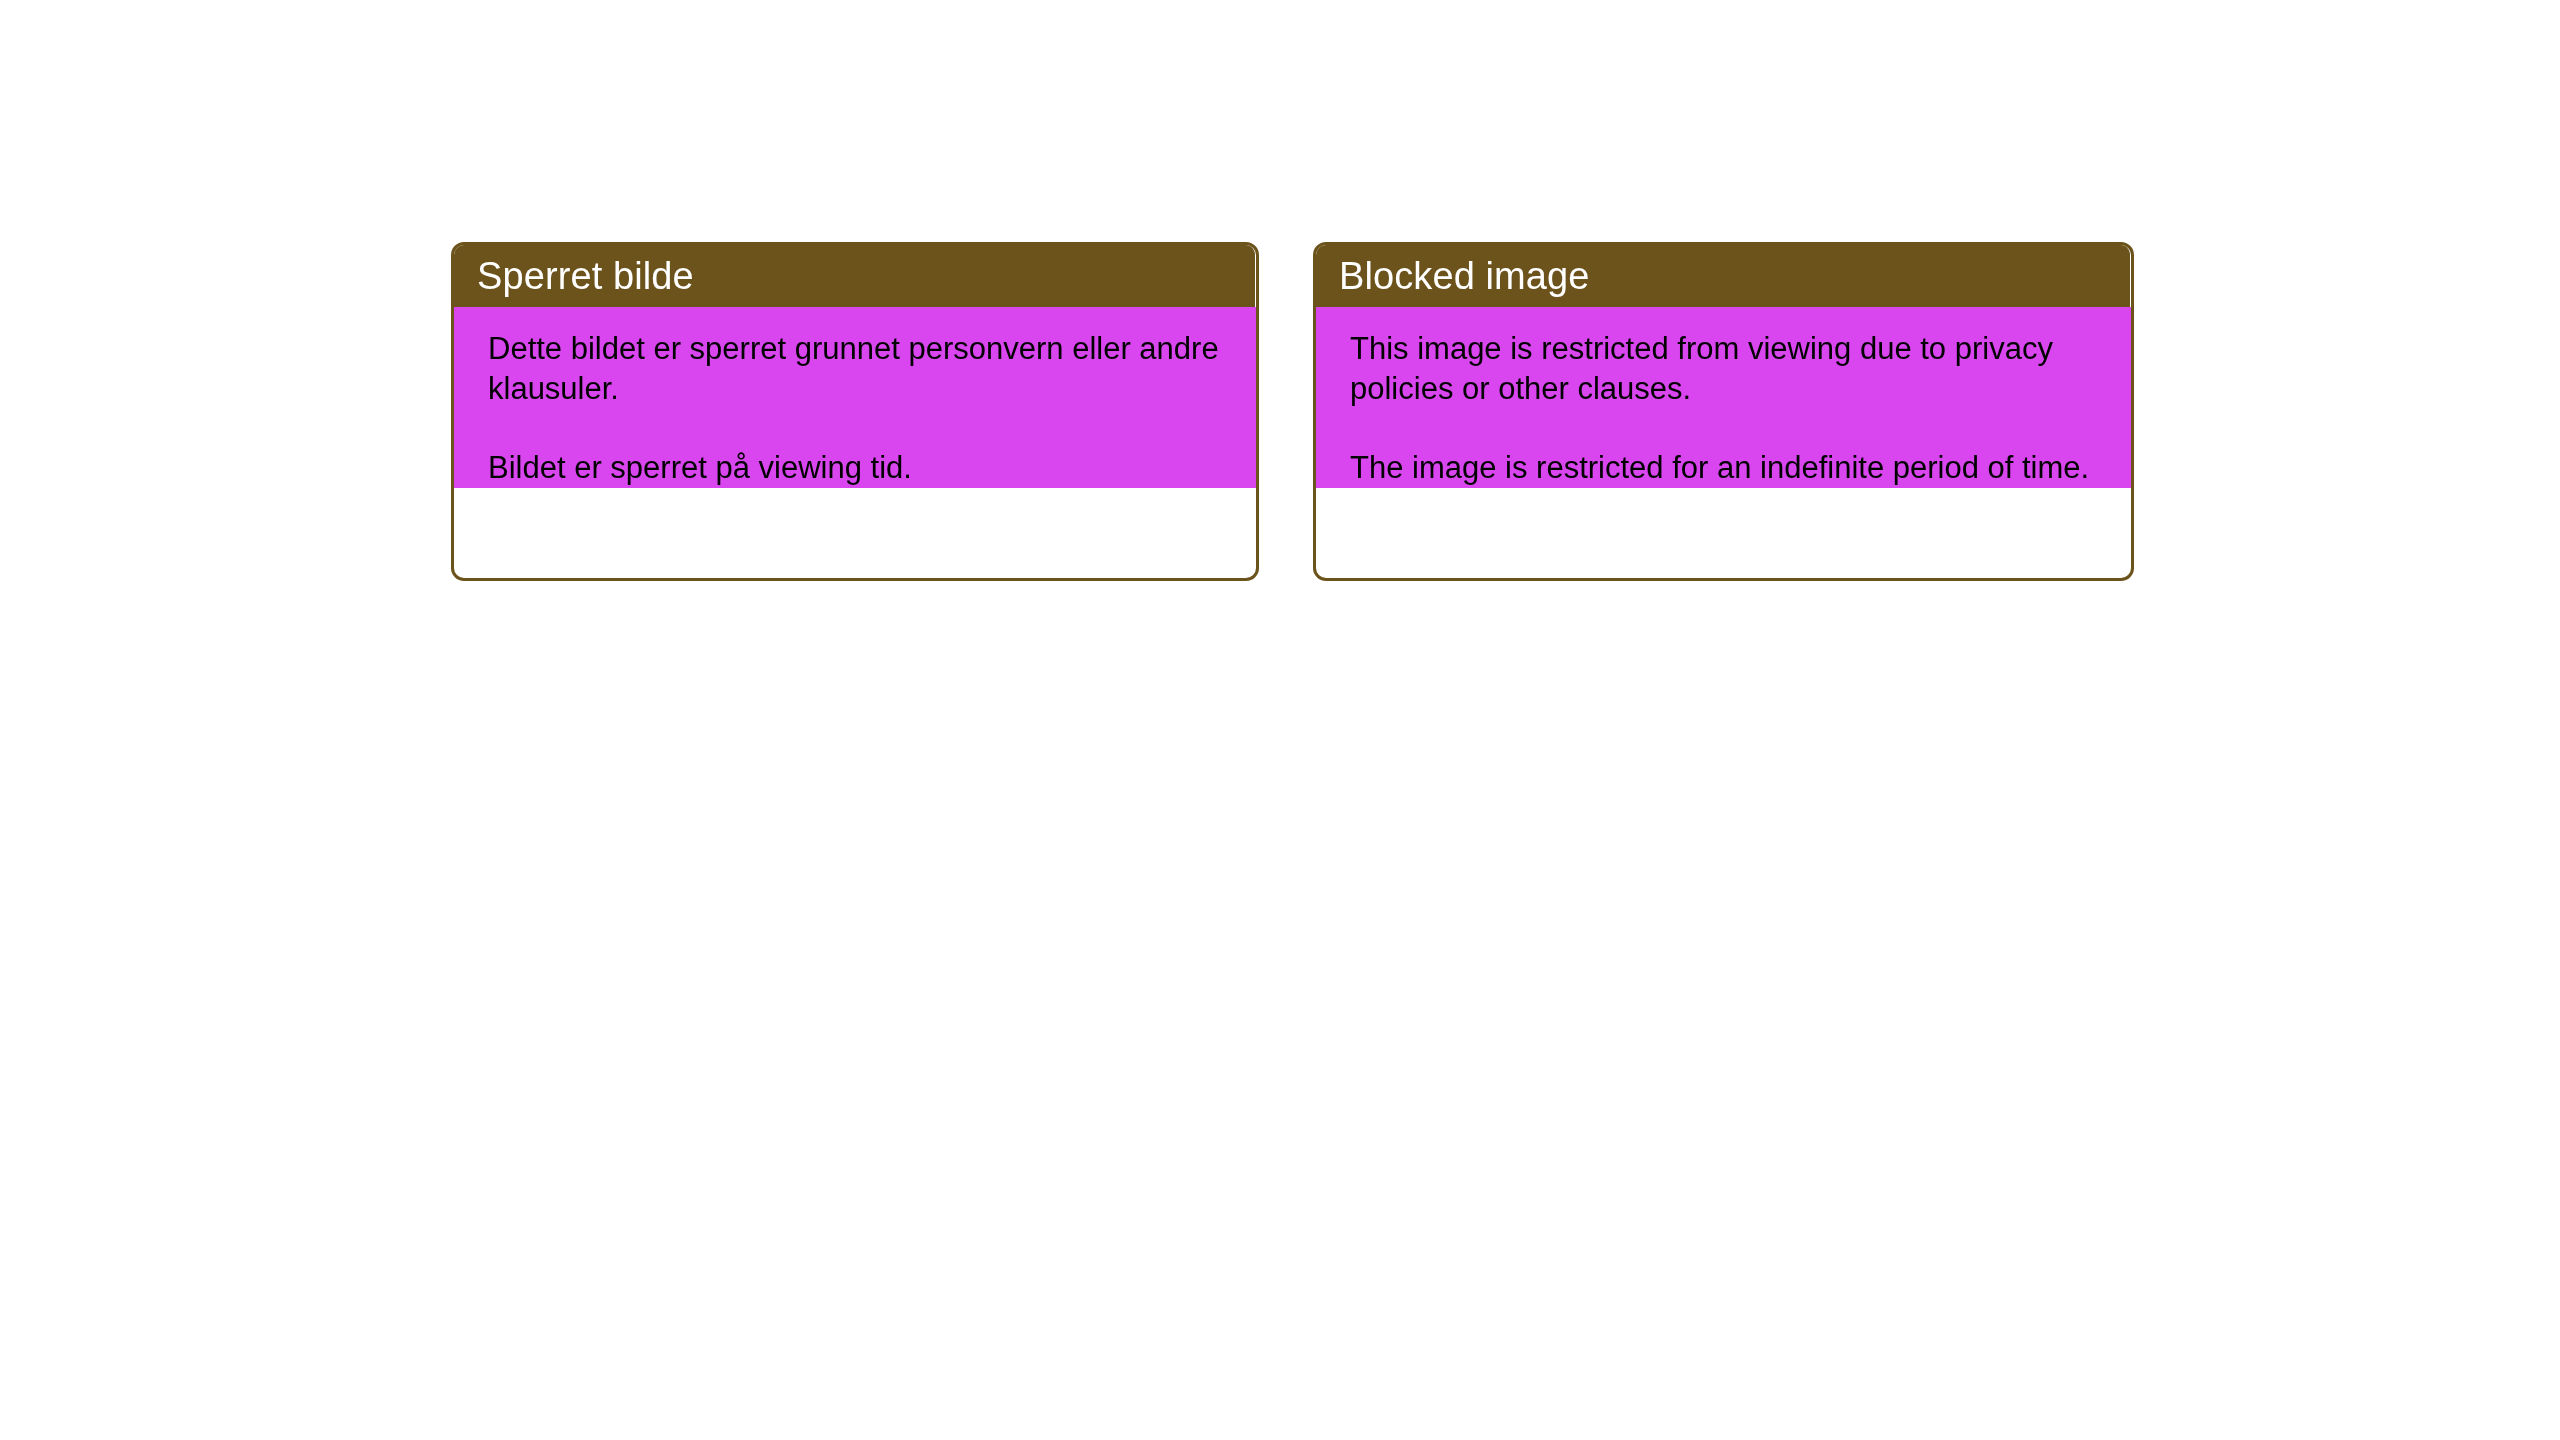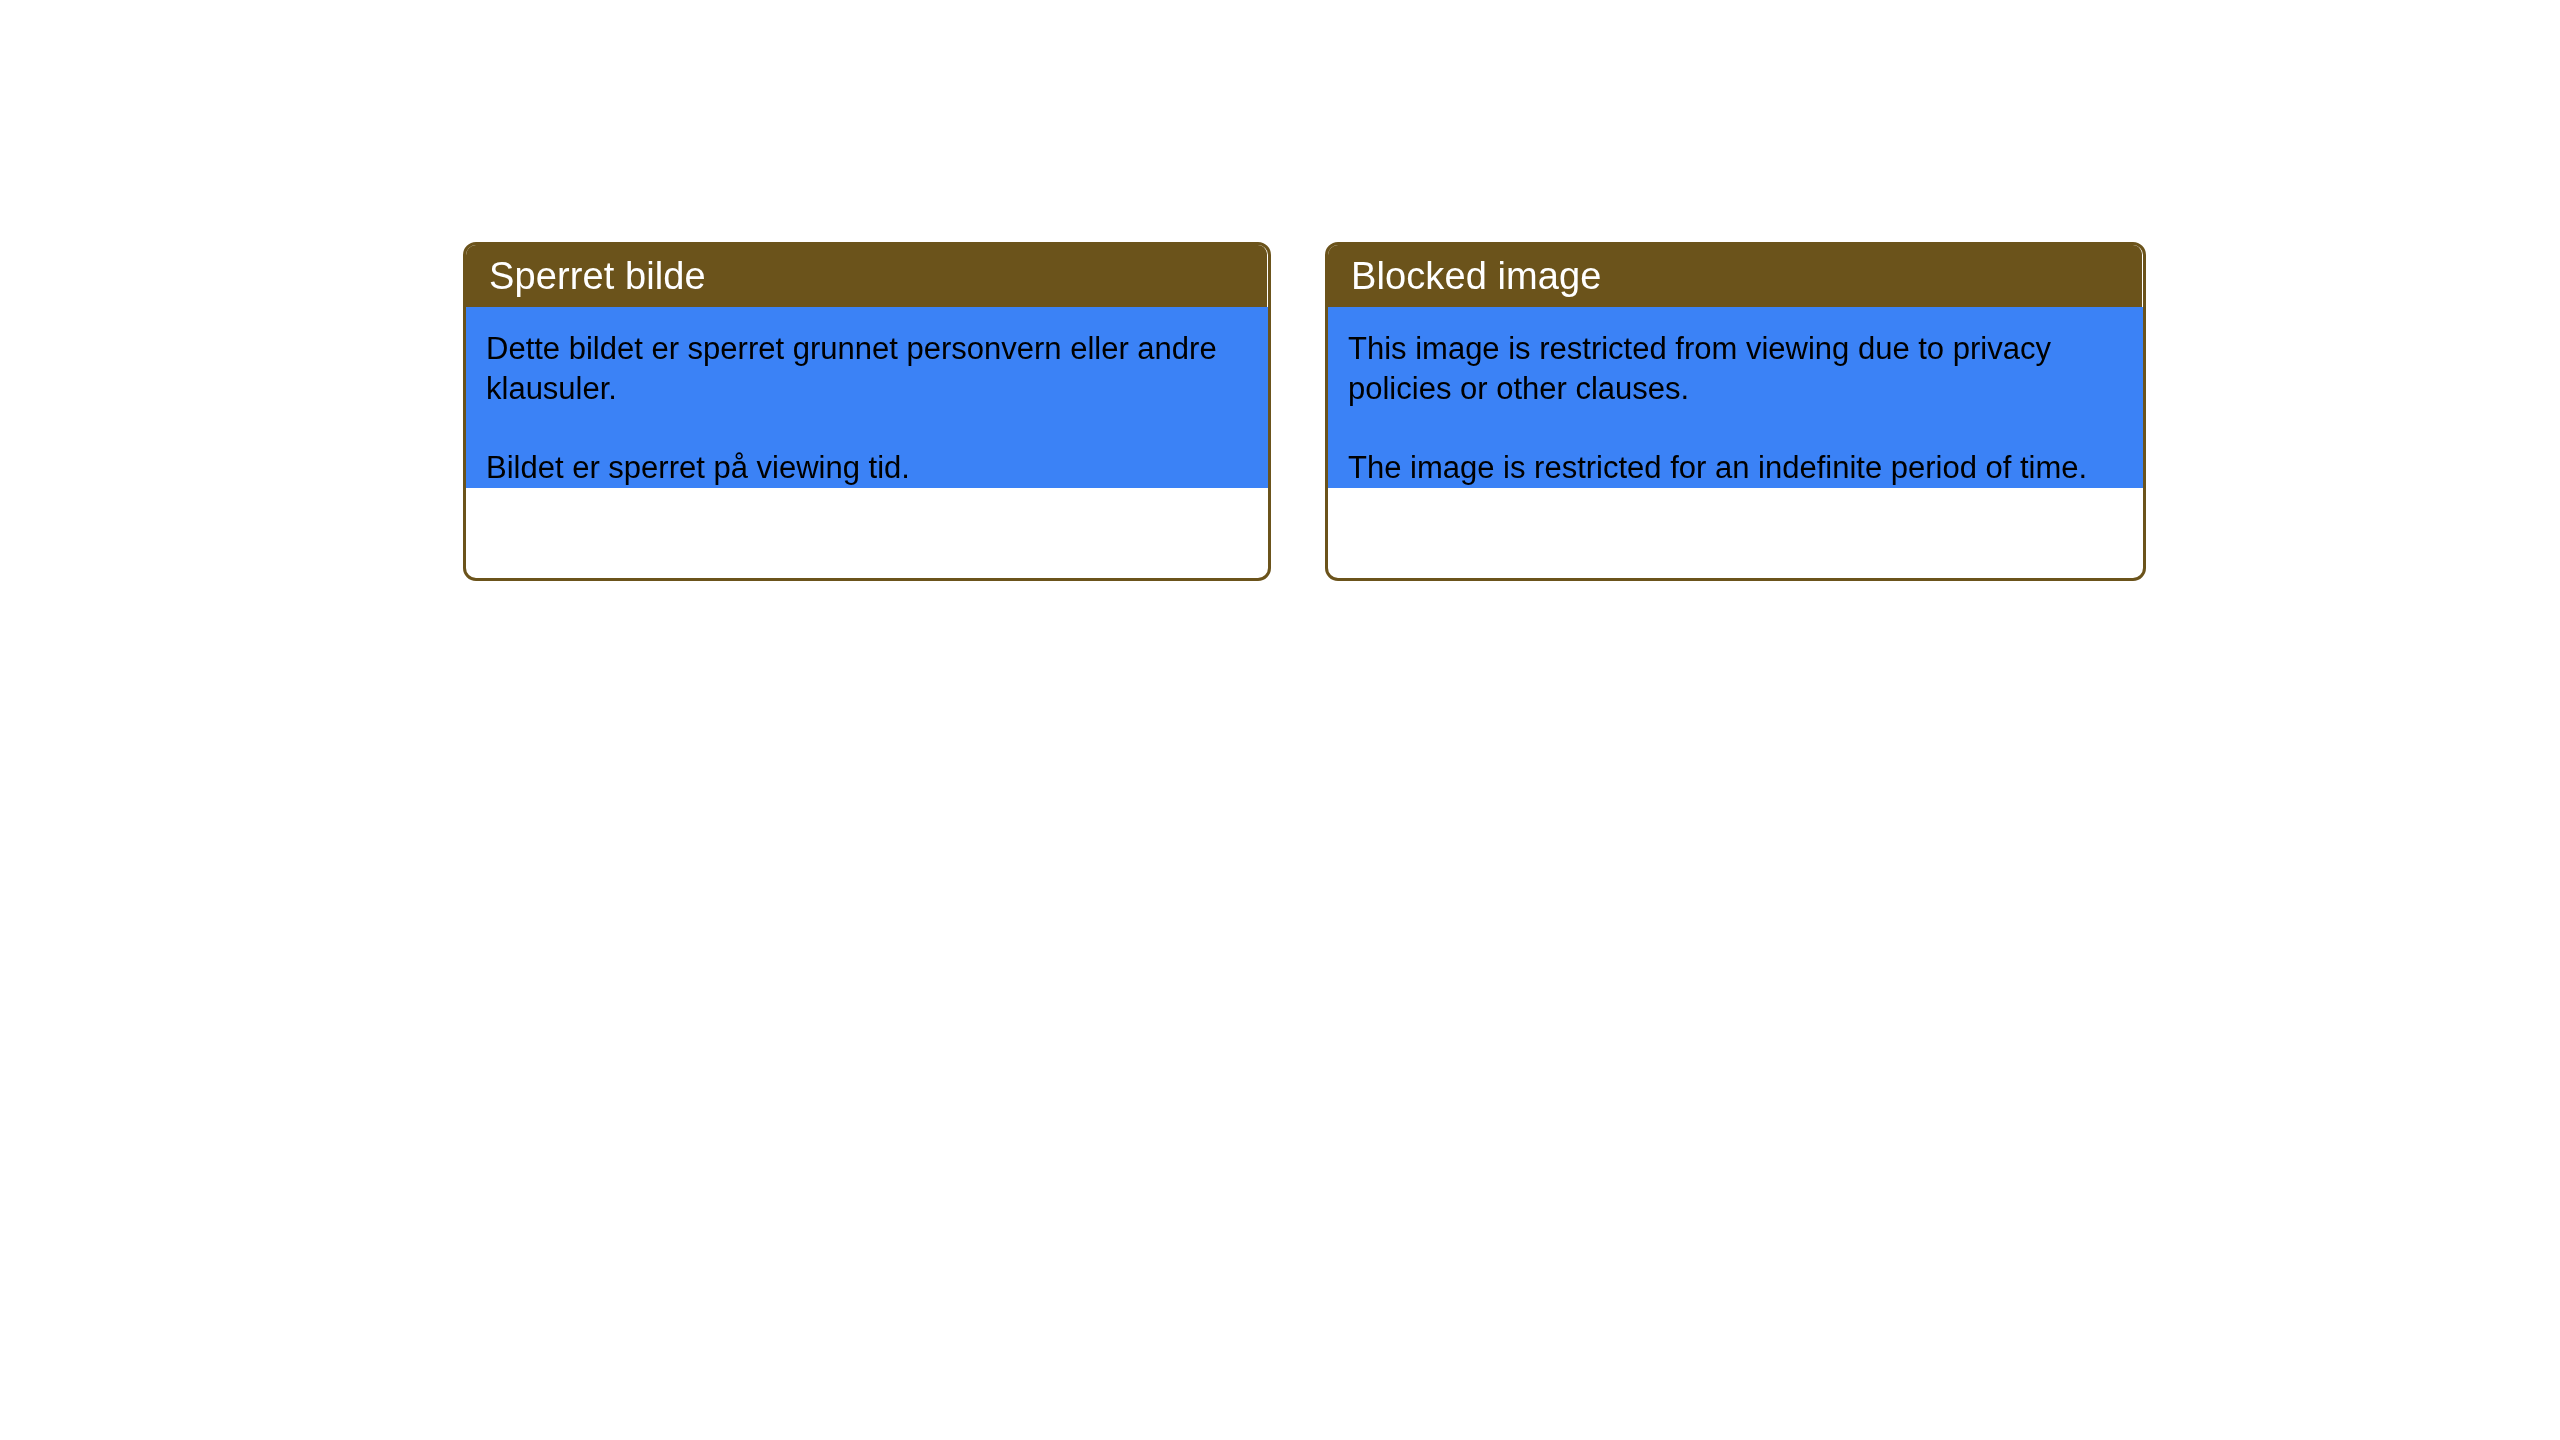--- a/index.html
+++ b/index.html
@@ -24,21 +24,20 @@
   }
 
   
   .notice-card {
     position: absolute;
     box-sizing: border-box;
     background: #ffffff;
     border: 3px solid #6b531b;
     border-radius: 13px;
     overflow: hidden;
-    margin-left: 12px;
   }
 
   .notice-card.card-no {
     left: 451px;
     top: 242px;
     width: 808px;
     height: 339px;
   }
 
   .notice-card.card-en {
@@ -65,22 +64,22 @@
     color: #ffffff;
     font-size: 38px;
     font-weight: 400;
     line-height: 1;
     letter-spacing: 0.1px;
     white-space: nowrap;
   }
 
   .card-body {
     box-sizing: border-box;
-    padding: 22px 26px 0 20px;
-    background: #3b82f6;
+    padding: 22px 26px 0 34px;
+    background: #d946ef;
   }
 
   .card-paragraph {
     color: #000000;
     font-size: 31px;
     font-weight: 400;
     line-height: 1.30;
     margin: 0;
     max-width: 740px;
   }

